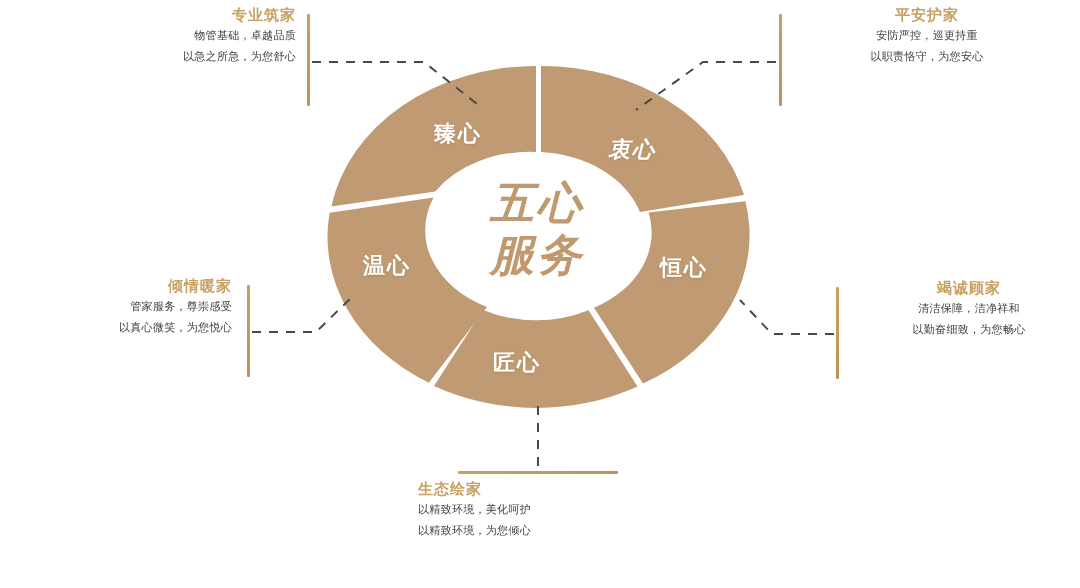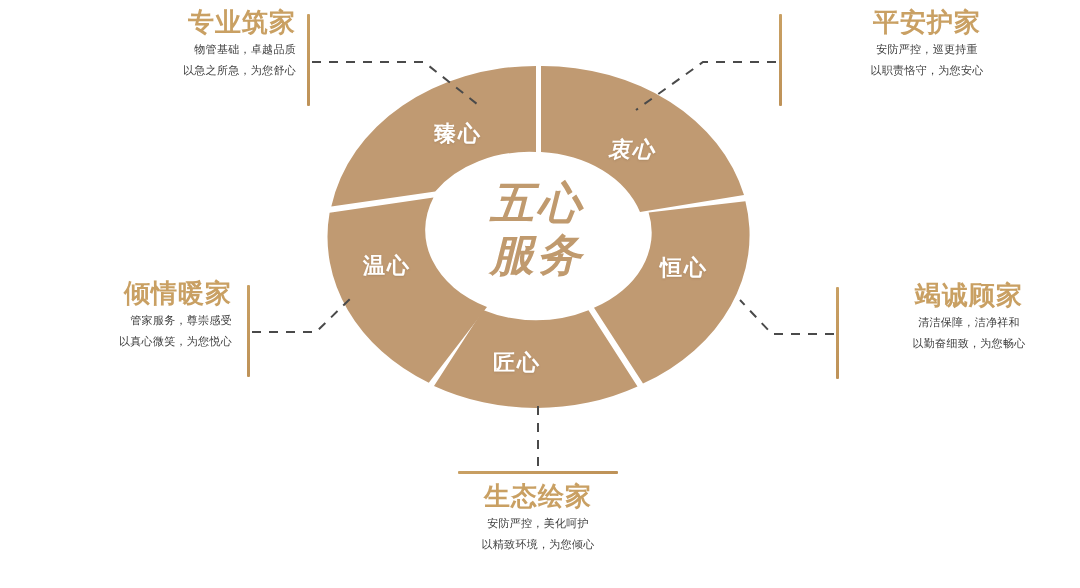--- a/index.html
+++ b/index.html
@@ -11,36 +11,36 @@
   }
   #stage{position:absolute;left:0;top:0;width:1080px;height:588px;}
 
   
   #donut-layer{position:absolute;left:0;top:0;width:1080px;height:588px;}
 
   
   .callout{position:absolute;}
   .callout .title{
     color:#C9A063;
-    font-size:26px;
+    font-size:15px;
     font-weight:bold;
     letter-spacing:1px;
     white-space:nowrap;
     line-height:1.25;
   }
   .callout .line{
     color:#3C3C3C;
     font-size:11px;
     white-space:nowrap;
     line-height:1.95;
     letter-spacing:0.3px;
   }
   .callout.right-align{text-align:right;}
   .callout.left-align{text-align:center;}
-  .callout.center-align{text-align:center;}
+  .callout.center-align{text-align:left;}
 
   
   .vbar{
     position:absolute;
     width:3px;
     background:linear-gradient(180deg,#C9A063,#BE9258);
     border-radius:1px;
   }
   .hbar{
     position:absolute;
@@ -159,17 +159,17 @@
   <div class="callout left-align" style="left:849px;top:279px;width:240px;">
     <div class="title">竭诚顾家</div>
     <div class="line">清洁保障，洁净祥和</div>
     <div class="line">以勤奋细致，为您畅心</div>
   </div>
   <div class="vbar" style="left:836px;top:287px;height:92px;"></div>
 
   <div class="hbar" style="left:458px;top:471px;width:160px;"></div>
   <div class="callout center-align" style="left:418px;top:480px;width:240px;">
     <div class="title">生态绘家</div>
-    <div class="line">安防严控，美化呵护</div>
+    <div class="line">以精致环境，美化呵护</div>
     <div class="line">以精致环境，为您倾心</div>
   </div>
 
 </div>
 
 </body></html>

